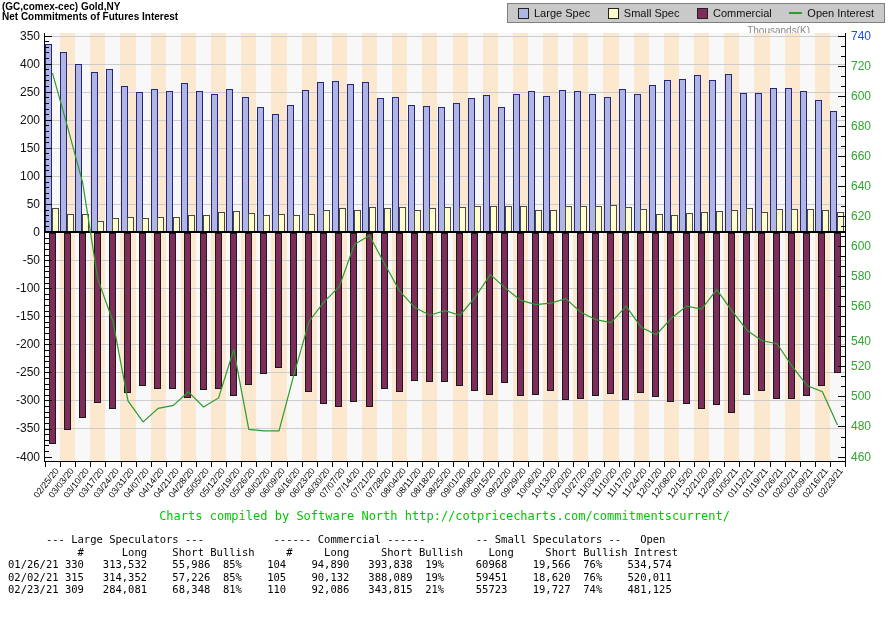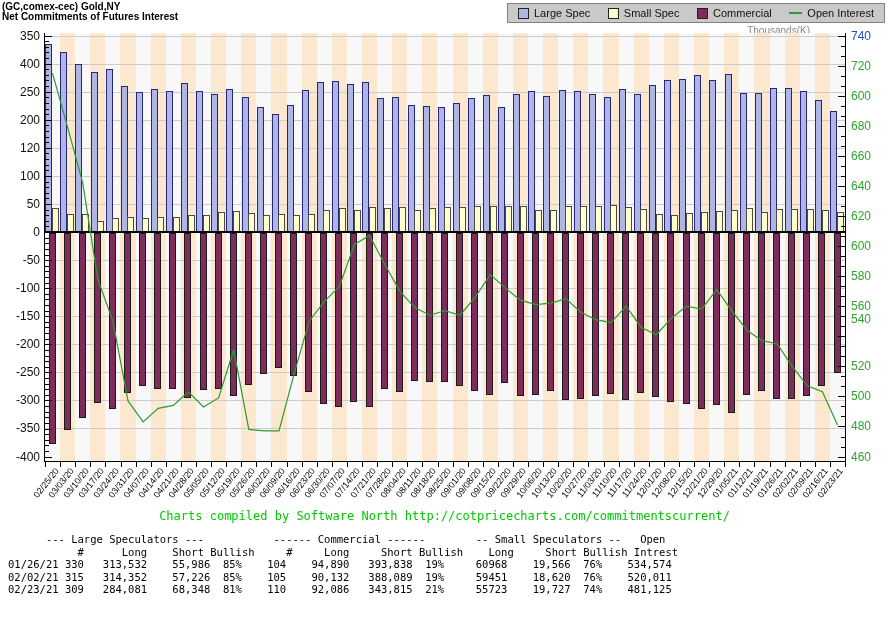--- a/index.html
+++ b/index.html
@@ -317,21 +317,21 @@
       <div class="tick" style="left: 45px; top: 102.9px; width: 4px; height: 1px;"></div>
       <div class="tick" style="left: 45px; top: 108.5px; width: 4px; height: 1px;"></div>
       <div class="tick" style="left: 45px; top: 114.1px; width: 4px; height: 1px;"></div>
       <div class="tick" style="left: 45px; top: 119.7px; width: 7px; height: 1px;"></div>
       <div class="ylab-left" style="left: 2px; top: 112.733px;">200</div>
       <div class="tick" style="left: 45px; top: 125.3px; width: 4px; height: 1px;"></div>
       <div class="tick" style="left: 45px; top: 131px; width: 4px; height: 1px;"></div>
       <div class="tick" style="left: 45px; top: 136.6px; width: 4px; height: 1px;"></div>
       <div class="tick" style="left: 45px; top: 142.2px; width: 4px; height: 1px;"></div>
       <div class="tick" style="left: 45px; top: 147.8px; width: 7px; height: 1px;"></div>
-      <div class="ylab-left" style="left: 2px; top: 140.8px;">120</div>
+      <div class="ylab-left" style="left: 2px; top: 140.8px;">150</div>
       <div class="tick" style="left: 45px; top: 153.4px; width: 4px; height: 1px;"></div>
       <div class="tick" style="left: 45px; top: 159px; width: 4px; height: 1px;"></div>
       <div class="tick" style="left: 45px; top: 164.6px; width: 4px; height: 1px;"></div>
       <div class="tick" style="left: 45px; top: 170.3px; width: 4px; height: 1px;"></div>
       <div class="tick" style="left: 45px; top: 175.9px; width: 7px; height: 1px;"></div>
       <div class="ylab-left" style="left: 2px; top: 168.867px;">100</div>
       <div class="tick" style="left: 45px; top: 181.5px; width: 4px; height: 1px;"></div>
       <div class="tick" style="left: 45px; top: 187.1px; width: 4px; height: 1px;"></div>
       <div class="tick" style="left: 45px; top: 192.7px; width: 4px; height: 1px;"></div>
       <div class="tick" style="left: 45px; top: 198.3px; width: 4px; height: 1px;"></div>
@@ -425,21 +425,21 @@
       <div class="tick" style="left: 841px; top: 266px; width: 4px; height: 1px;"></div>
       <div class="tick" style="left: 838px; top: 276.1px; width: 7px; height: 1px;"></div>
       <div class="ylab-right" style="top: 269.071px; color: rgb(47, 165, 47);">580</div>
       <div class="tick" style="left: 841px; top: 286.1px; width: 4px; height: 1px;"></div>
       <div class="tick" style="left: 841px; top: 296.1px; width: 4px; height: 1px;"></div>
       <div class="tick" style="left: 838px; top: 306.1px; width: 7px; height: 1px;"></div>
       <div class="ylab-right" style="top: 299.143px; color: rgb(47, 165, 47);">560</div>
       <div class="tick" style="left: 841px; top: 316.2px; width: 4px; height: 1px;"></div>
       <div class="tick" style="left: 841px; top: 326.2px; width: 4px; height: 1px;"></div>
       <div class="tick" style="left: 838px; top: 336.2px; width: 7px; height: 1px;"></div>
-      <div class="ylab-right" style="top: 312px; color: rgb(47, 165, 47);">540</div>
+      <div class="ylab-right" style="top: 334px; color: rgb(47, 165, 47);">540</div>
       <div class="tick" style="left: 841px; top: 346.2px; width: 4px; height: 1px;"></div>
       <div class="tick" style="left: 841px; top: 356.3px; width: 4px; height: 1px;"></div>
       <div class="tick" style="left: 838px; top: 366.3px; width: 7px; height: 1px;"></div>
       <div class="ylab-right" style="top: 359.286px; color: rgb(47, 165, 47);">520</div>
       <div class="tick" style="left: 841px; top: 376.3px; width: 4px; height: 1px;"></div>
       <div class="tick" style="left: 841px; top: 386.3px; width: 4px; height: 1px;"></div>
       <div class="tick" style="left: 838px; top: 396.4px; width: 7px; height: 1px;"></div>
       <div class="ylab-right" style="top: 389.357px; color: rgb(47, 165, 47);">500</div>
       <div class="tick" style="left: 841px; top: 406.4px; width: 4px; height: 1px;"></div>
       <div class="tick" style="left: 841px; top: 416.4px; width: 4px; height: 1px;"></div>

